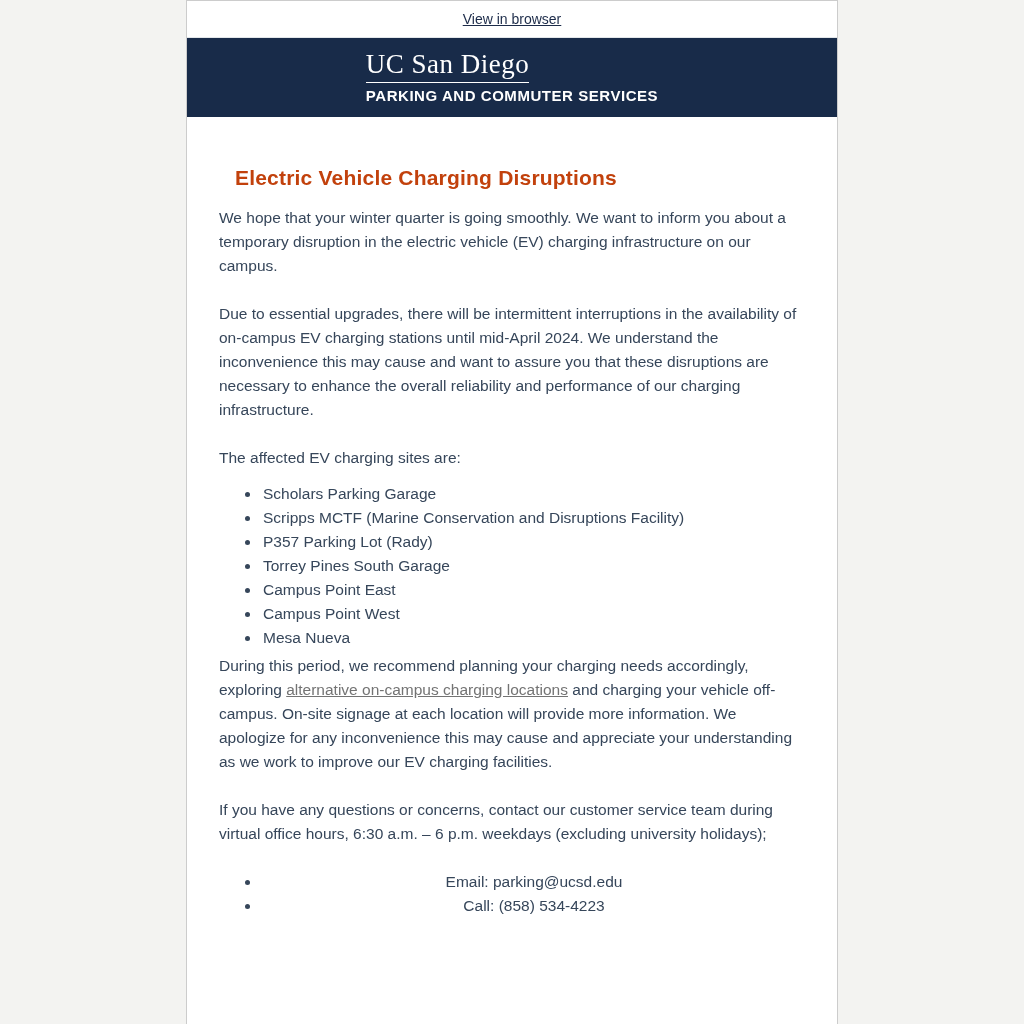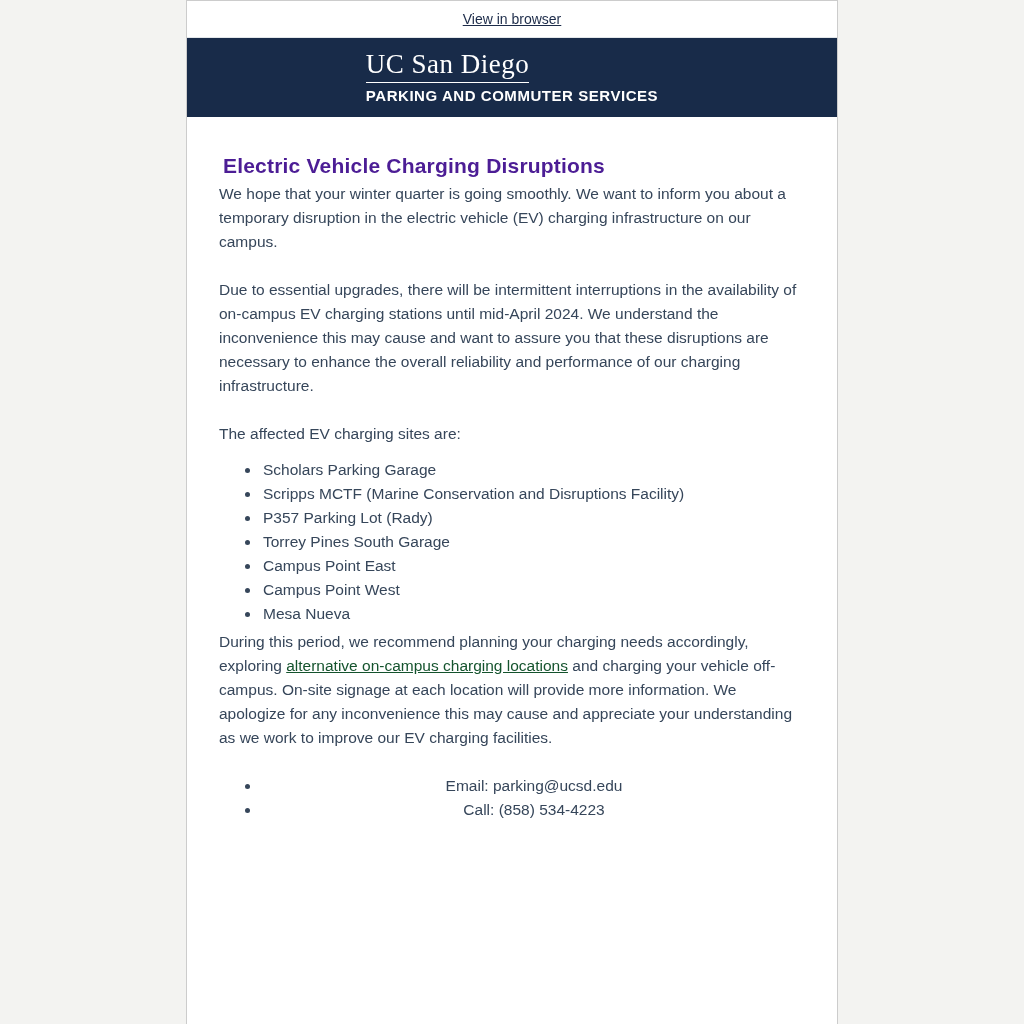--- a/index.html
+++ b/index.html
@@ -65,25 +65,25 @@
     color: #ffffff;
     white-space: nowrap;
   }
   .content {
     padding: 33px 32px 0 32px;
     color: #36465a;
     font-size: 15.5px;
     line-height: 24px;
   }
   h1.title {
-    margin: 4px;
+    margin: 16px;
     font-size: 21px;
     line-height: 24px;
     font-weight: bold;
-    color: #4c1d95;
+    color: #c2410c;
     letter-spacing: 0.2px;
   }
   .date {
     margin: 28px 0 0 0;
   }
   .salutation {
     margin: 50px 0 24px 0;
   }
   p.para {
     margin: 0 0 24px 0;
@@ -105,21 +105,21 @@
     padding: 0 0 0 42px;
     list-style: disc;
   }
   ul.contact-list li {
     line-height: 24px;
     padding-left: 2px;
     text-align: center;
   }
   .para4 { margin: 0 0 12px 0; }
   a.inline-link {
-    color: #14532d;
+    color: #737373;
     text-decoration: underline;
     cursor: pointer;
   }
 </style>
 </head>
 <body>
 
 <div class="email-column">
 
   <div class="preheader">
@@ -150,20 +150,21 @@
       <li>Scripps MCTF (Marine Conservation and Disruptions Facility)</li>
       <li>P357 Parking Lot (Rady)</li>
       <li>Torrey Pines South Garage</li>
       <li>Campus Point East</li>
       <li>Campus Point West</li>
       <li>Mesa Nueva</li>
     </ul>
 
     <p class="para"><span>During this period, we recommend planning your charging needs accordingly, exploring </span><a class="inline-link">alternative on-campus charging locations</a><span> and charging your vehicle off-campus. On-site signage at each location will provide more information. We apologize for any inconvenience this may cause and appreciate your understanding as we work to improve our EV charging facilities.</span></p>
 
+    <p class="para para4">If you have any questions or concerns, contact our customer service team during virtual office hours, 6:30 a.m. – 6 p.m. weekdays (excluding university holidays);</p>
 
     <ul class="contact-list">
       <li>Email: parking@ucsd.edu</li>
       <li>Call: (858) 534-4223</li>
     </ul>
 
   </div>
 </div>
 
 </body></html>

